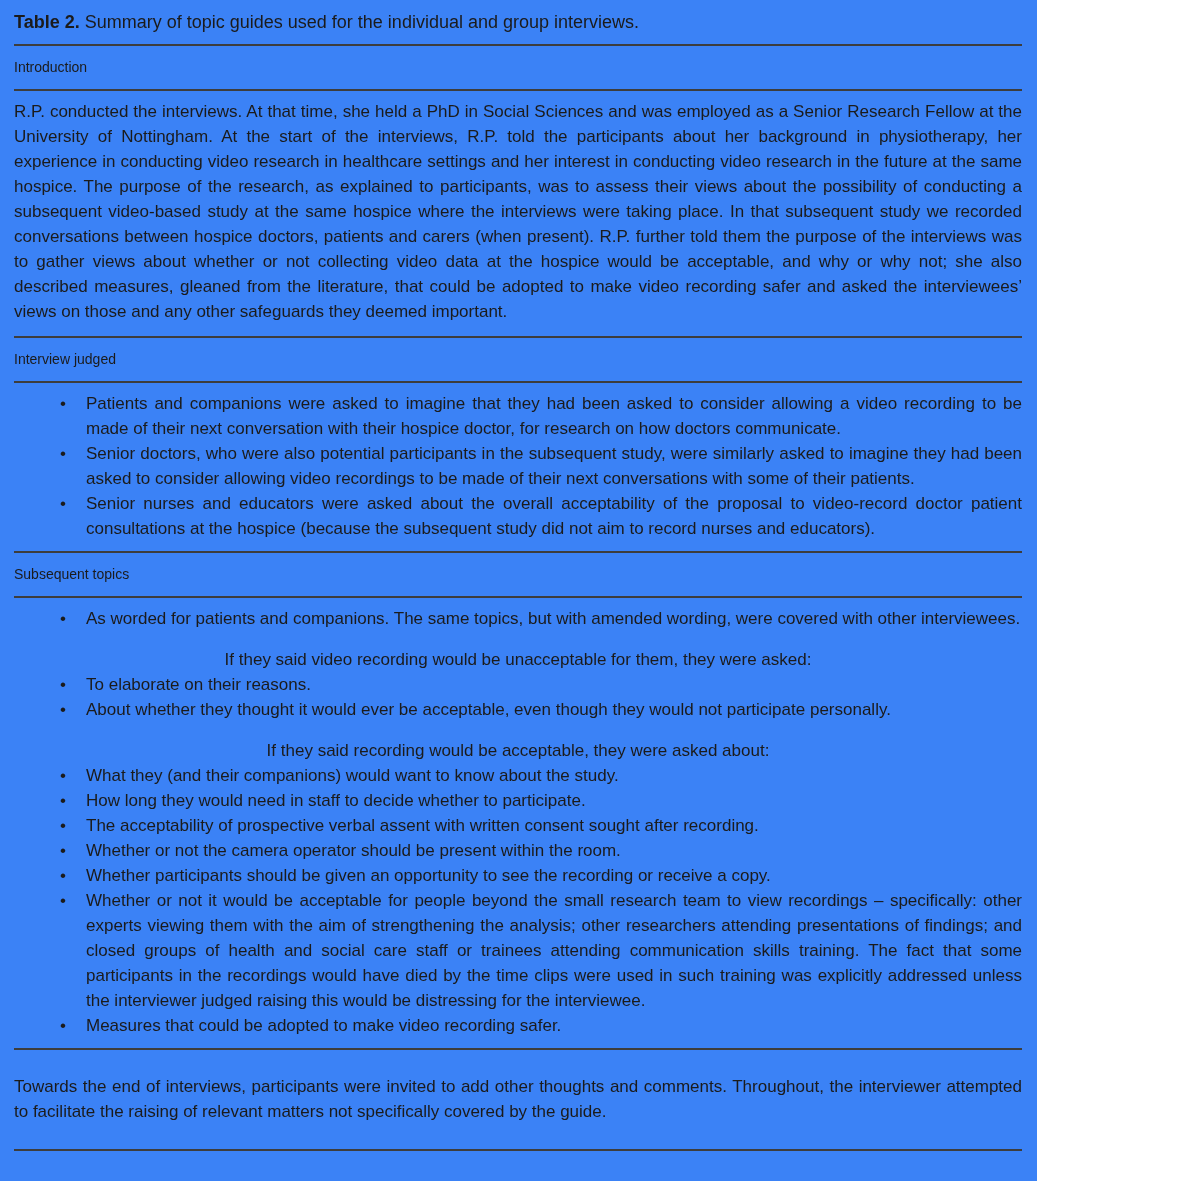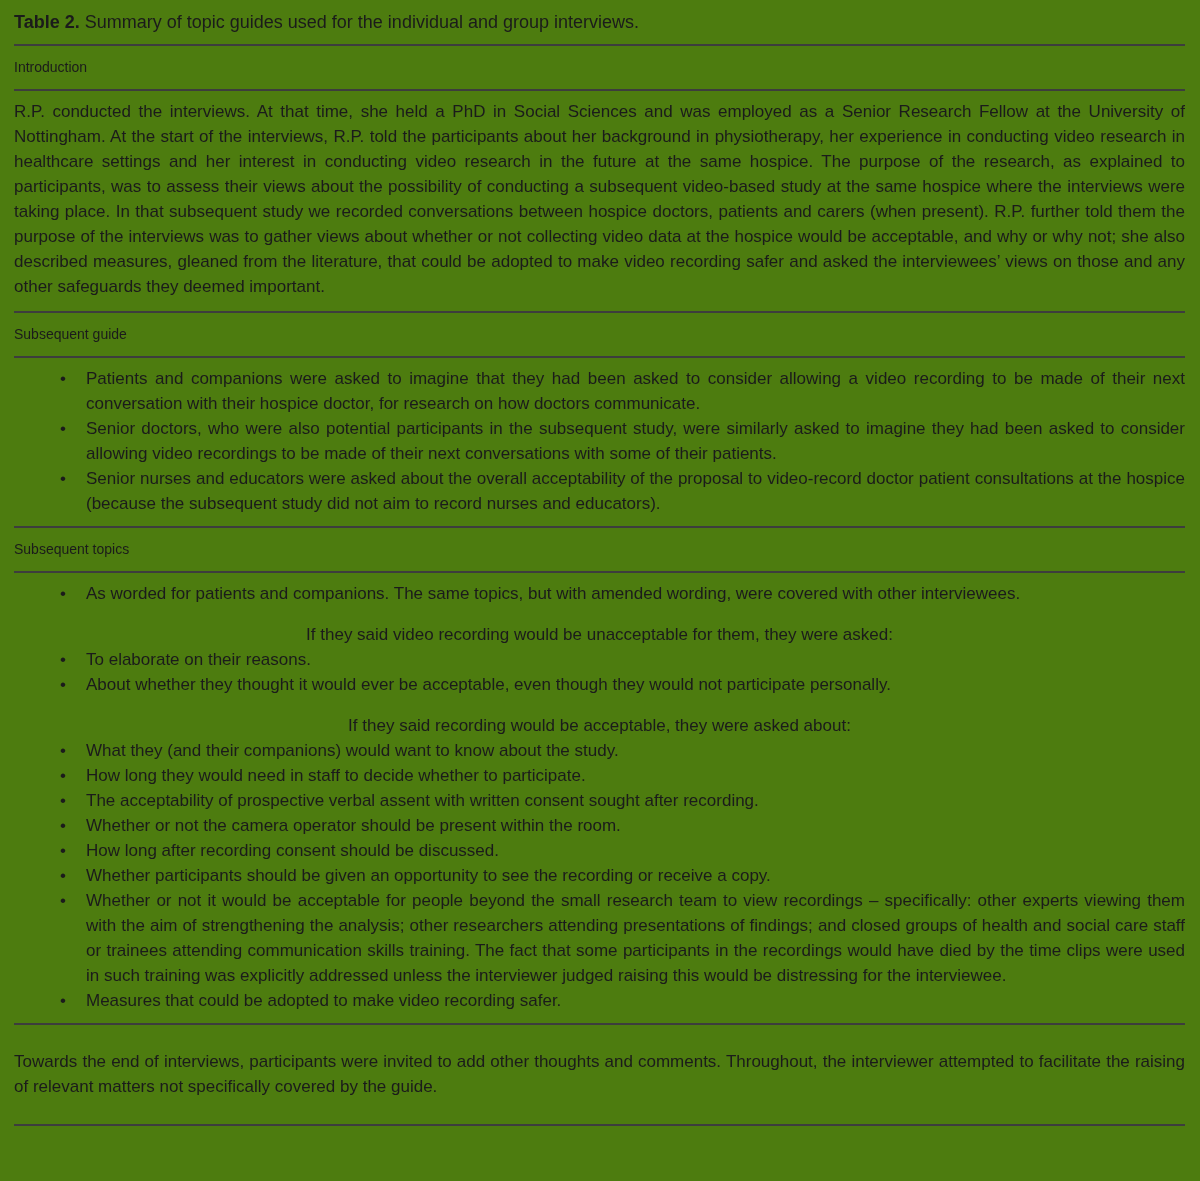--- a/index.html
+++ b/index.html
@@ -1,25 +1,25 @@
 <!DOCTYPE html>
 <html><head>
 <meta charset="utf-8">
 <style>
   html, body {
     margin: 0;
     padding: 0;
     background: #ffffff;
   }
   .page {
-    width: 1200px;
+    width: 1037px;
     height: 1181px;
     box-sizing: border-box;
     padding: 8px 15px 0 14px;
-    background: #4d7c0f;
+    background: #3b82f6;
     color: #1b1b1b;
     font-family: "Liberation Sans", sans-serif;
     font-size: 17px;
     line-height: 25px;
     overflow: hidden;
   }
   .table-title {
     padding: 2px 0 9px 0;
     font-size: 18px;
     line-height: 25px;
@@ -79,21 +79,21 @@
   <hr class="rule">
 
   <div class="section-head">Introduction</div>
 
   <hr class="rule">
 
   <p class="para">R.P. conducted the interviews. At that time, she held a PhD in Social Sciences and was employed as a Senior Research Fellow at the University of Nottingham. At the start of the interviews, R.P. told the participants about her background in physiotherapy, her experience in conducting video research in healthcare settings and her interest in conducting video research in the future at the same hospice. The purpose of the research, as explained to participants, was to assess their views about the possibility of conducting a subsequent video-based study at the same hospice where the interviews were taking place. In that subsequent study we recorded conversations between hospice doctors, patients and carers (when present). R.P. further told them the purpose of the interviews was to gather views about whether or not collecting video data at the hospice would be acceptable, and why or why not; she also described measures, gleaned from the literature, that could be adopted to make video recording safer and asked the interviewees’ views on those and any other safeguards they deemed important.</p>
 
   <hr class="rule">
 
-  <div class="section-head">Subsequent guide</div>
+  <div class="section-head">Interview judged</div>
 
   <hr class="rule">
 
   <ul class="bullets">
     <li>Patients and companions were asked to imagine that they had been asked to consider allowing a video recording to be made of their next conversation with their hospice doctor, for research on how doctors communicate.</li>
     <li>Senior doctors, who were also potential participants in the subsequent study, were similarly asked to imagine they had been asked to consider allowing video recordings to be made of their next conversations with some of their patients.</li>
     <li>Senior nurses and educators were asked about the overall acceptability of the proposal to video-record doctor patient consultations at the hospice (because the subsequent study did not aim to record nurses and educators).</li>
   </ul>
 
   <hr class="rule">
@@ -113,21 +113,20 @@
     <li>About whether they thought it would ever be acceptable, even though they would not participate personally.</li>
   </ul>
 
   <p class="lead">If they said recording would be acceptable, they were asked about:</p>
 
   <ul class="bullets tight" style="margin-bottom:10px;">
     <li>What they (and their companions) would want to know about the study.</li>
     <li>How long they would need in staff to decide whether to participate.</li>
     <li>The acceptability of prospective verbal assent with written consent sought after recording.</li>
     <li>Whether or not the camera operator should be present within the room.</li>
-    <li>How long after recording consent should be discussed.</li>
     <li>Whether participants should be given an opportunity to see the recording or receive a copy.</li>
     <li>Whether or not it would be acceptable for people beyond the small research team to view recordings – specifically: other experts viewing them with the aim of strengthening the analysis; other researchers attending presentations of findings; and closed groups of health and social care staff or trainees attending communication skills training. The fact that some participants in the recordings would have died by the time clips were used in such training was explicitly addressed unless the interviewer judged raising this would be distressing for the interviewee.</li>
     <li>Measures that could be adopted to make video recording safer.</li>
   </ul>
 
   <hr class="rule">
 
   <p class="footer-para">Towards the end of interviews, participants were invited to add other thoughts and comments. Throughout, the interviewer attempted to facilitate the raising of relevant matters not specifically covered by the guide.</p>
 
   <hr class="rule">

